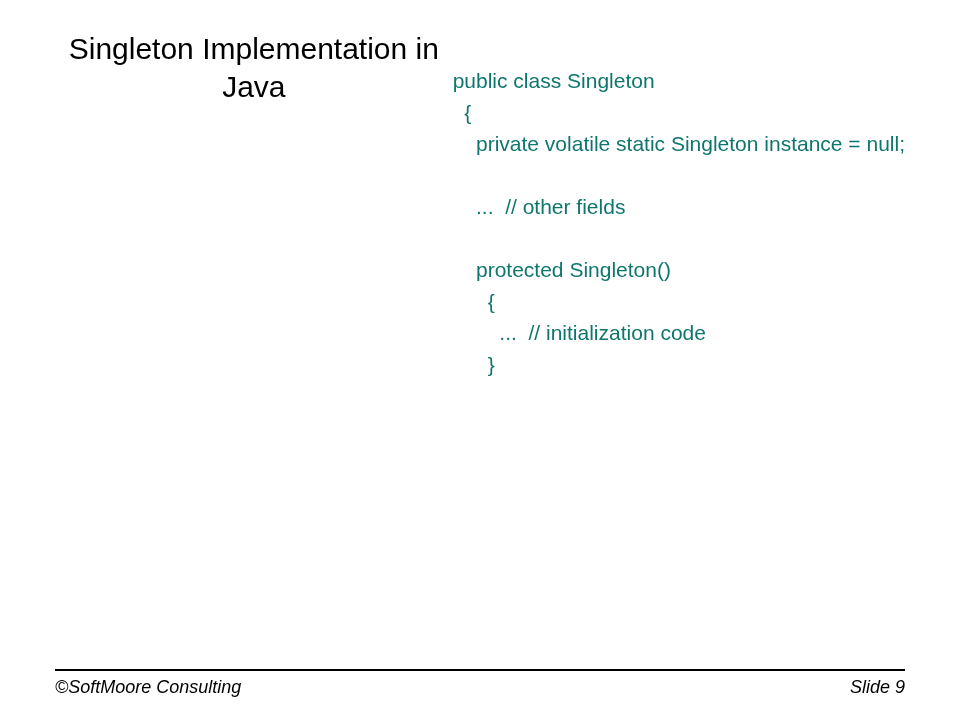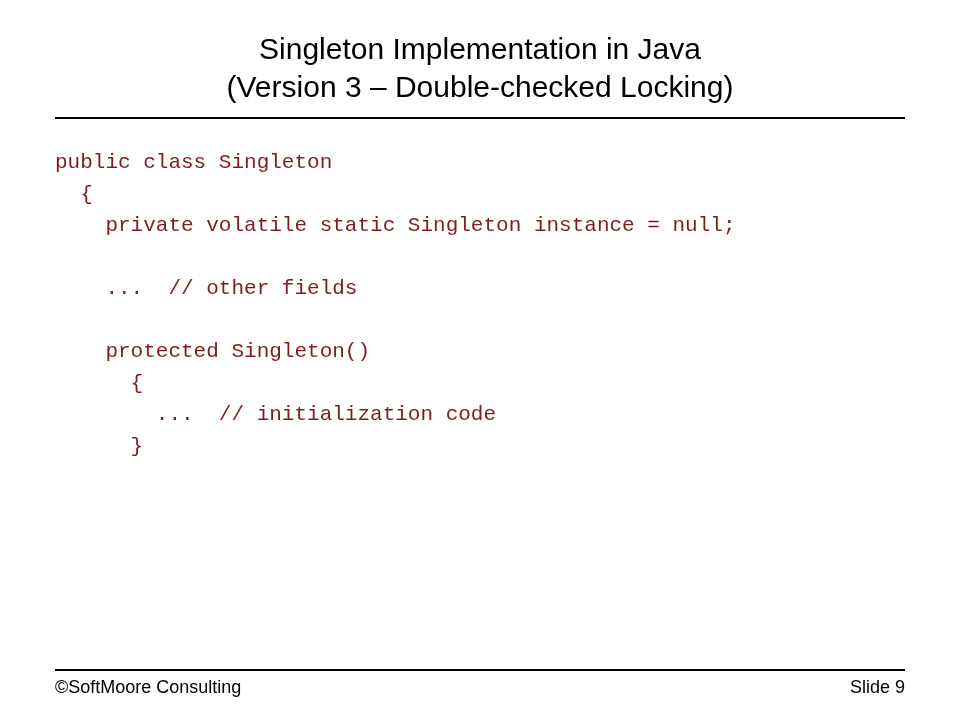--- a/index.html
+++ b/index.html
@@ -13,21 +13,21 @@
       background: #ffffff;
       font-family: Arial, sans-serif;
       position: relative;
       overflow: hidden;
     }
     .slide {
       width: 100%;
       height: 100%;
       padding: 30px 55px 0 55px;
       display: flex;
-      flex-direction: column;
+      flex-direction: row;
     }
     .title-block {
       text-align: center;
       margin-bottom: 12px;
     }
     .title-line1 {
       font-size: 30px;
       color: #000000;
       font-weight: normal;
       line-height: 1.25;
@@ -37,52 +37,53 @@
       color: #000000;
       font-weight: normal;
       line-height: 1.25;
     }
     .hr-top {
       border: none;
       border-top: 2.5px solid #000000;
       margin: 0 0 28px 0;
     }
     .code-block {
-      font-family: Liberation Mono, monospace;
+      font-family: Liberation Sans, sans-serif;
       font-size: 21px;
-      color: #7f1d1d;
+      color: #0f766e;
       white-space: pre;
       line-height: 1.5;
       padding-left: 0px;
+      margin-top: 35px;
     }
     .footer {
       position: absolute;
       bottom: 22px;
       left: 55px;
       right: 55px;
+      font-style: italic;
     }
     .hr-bottom {
       border: none;
       border-top: 2.5px solid #000000;
       margin-bottom: 6px;
     }
     .footer-row {
       display: flex;
       justify-content: space-between;
       font-size: 18px;
       color: #000000;
     }
   </style>
 </head>
 <body>
 
 <div class="slide">
   <div class="title-block">
     <div class="title-line1">Singleton Implementation in Java</div>
-    <div class="title-line2">(Version 3 – Double-checked Locking)</div>
   </div>
   <hr class="hr-top">
   <pre class="code-block">public class Singleton
   {
     private volatile static Singleton instance = null;
 
     ...  // other fields
 
     protected Singleton()
       {

